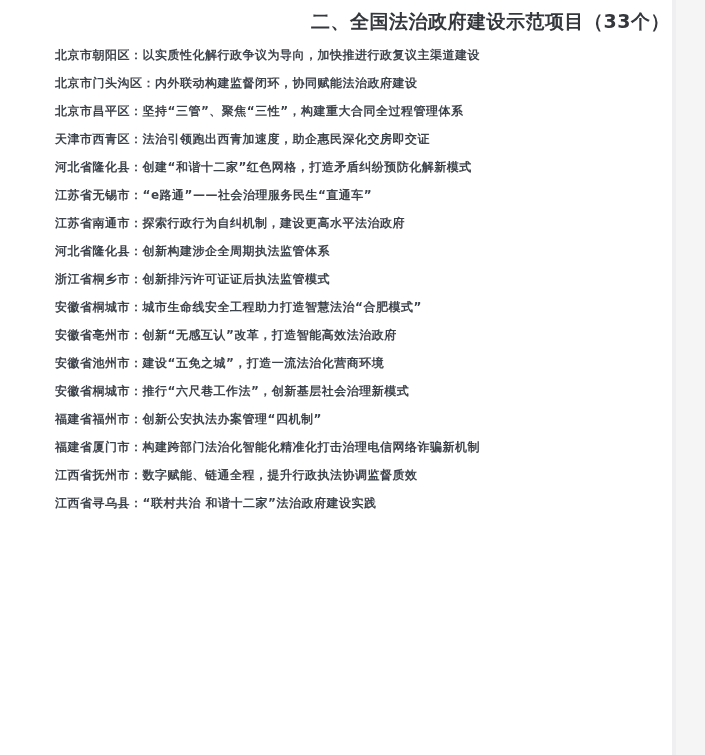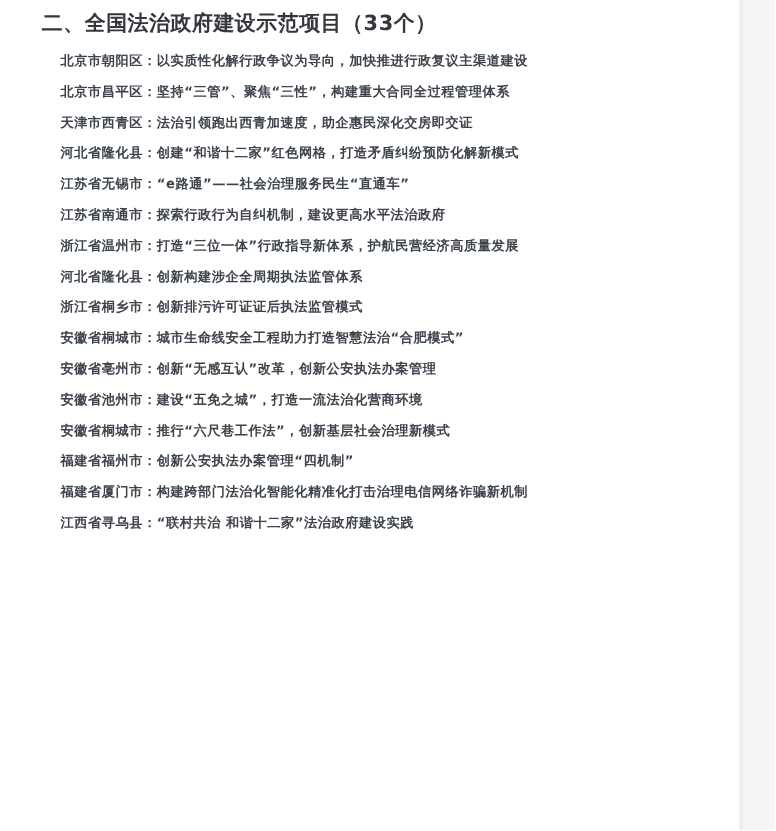--- a/index.html
+++ b/index.html
@@ -31,49 +31,51 @@
     width: 660px;
   }
   .heading {
     margin: 0 0 7px 0;
     font-size: 19px;
     line-height: 28px;
     font-weight: bold;
     color: var(--heading-text, #34373c);
     text-indent: 28px;
     letter-spacing: 0.5px;
+    text-align: right;
   }
   .item {
     margin: 0 0 1px 0;
     font-size: 12px;
     line-height: 27px;
     font-weight: bold;
     color: var(--body-text, #3e444c);
     text-indent: 45px;
     letter-spacing: 0.5px;
     word-break: break-all;
   }
 </style>
 </head>
 <body>
 
 <div class="page">
   <div class="gutter"></div>
   <div class="content">
     <h2 class="heading">二、全国法治政府建设示范项目（33个）</h2>
     <p class="item">北京市朝阳区：以实质性化解行政争议为导向，加快推进行政复议主渠道建设</p>
+    <p class="item">北京市门头沟区：内外联动构建监督闭环，协同赋能法治政府建设</p>
     <p class="item">北京市昌平区：坚持“三管”、聚焦“三性”，构建重大合同全过程管理体系</p>
     <p class="item">天津市西青区：法治引领跑出西青加速度，助企惠民深化交房即交证</p>
     <p class="item">河北省隆化县：创建“和谐十二家”红色网格，打造矛盾纠纷预防化解新模式</p>
     <p class="item">江苏省无锡市：“e路通”——社会治理服务民生“直通车”</p>
     <p class="item">江苏省南通市：探索行政行为自纠机制，建设更高水平法治政府</p>
-    <p class="item">浙江省温州市：打造“三位一体”行政指导新体系，护航民营经济高质量发展</p>
     <p class="item">河北省隆化县：创新构建涉企全周期执法监管体系</p>
     <p class="item">浙江省桐乡市：创新排污许可证证后执法监管模式</p>
     <p class="item">安徽省桐城市：城市生命线安全工程助力打造智慧法治“合肥模式”</p>
-    <p class="item">安徽省亳州市：创新“无感互认”改革，创新公安执法办案管理</p>
+    <p class="item">安徽省亳州市：创新“无感互认”改革，打造智能高效法治政府</p>
     <p class="item">安徽省池州市：建设“五免之城”，打造一流法治化营商环境</p>
     <p class="item">安徽省桐城市：推行“六尺巷工作法”，创新基层社会治理新模式</p>
     <p class="item">福建省福州市：创新公安执法办案管理“四机制”</p>
     <p class="item">福建省厦门市：构建跨部门法治化智能化精准化打击治理电信网络诈骗新机制</p>
+    <p class="item">江西省抚州市：数字赋能、链通全程，提升行政执法协调监督质效</p>
     <p class="item">江西省寻乌县：“联村共治 和谐十二家”法治政府建设实践</p>
   </div>
 </div>
 
 </body></html>

